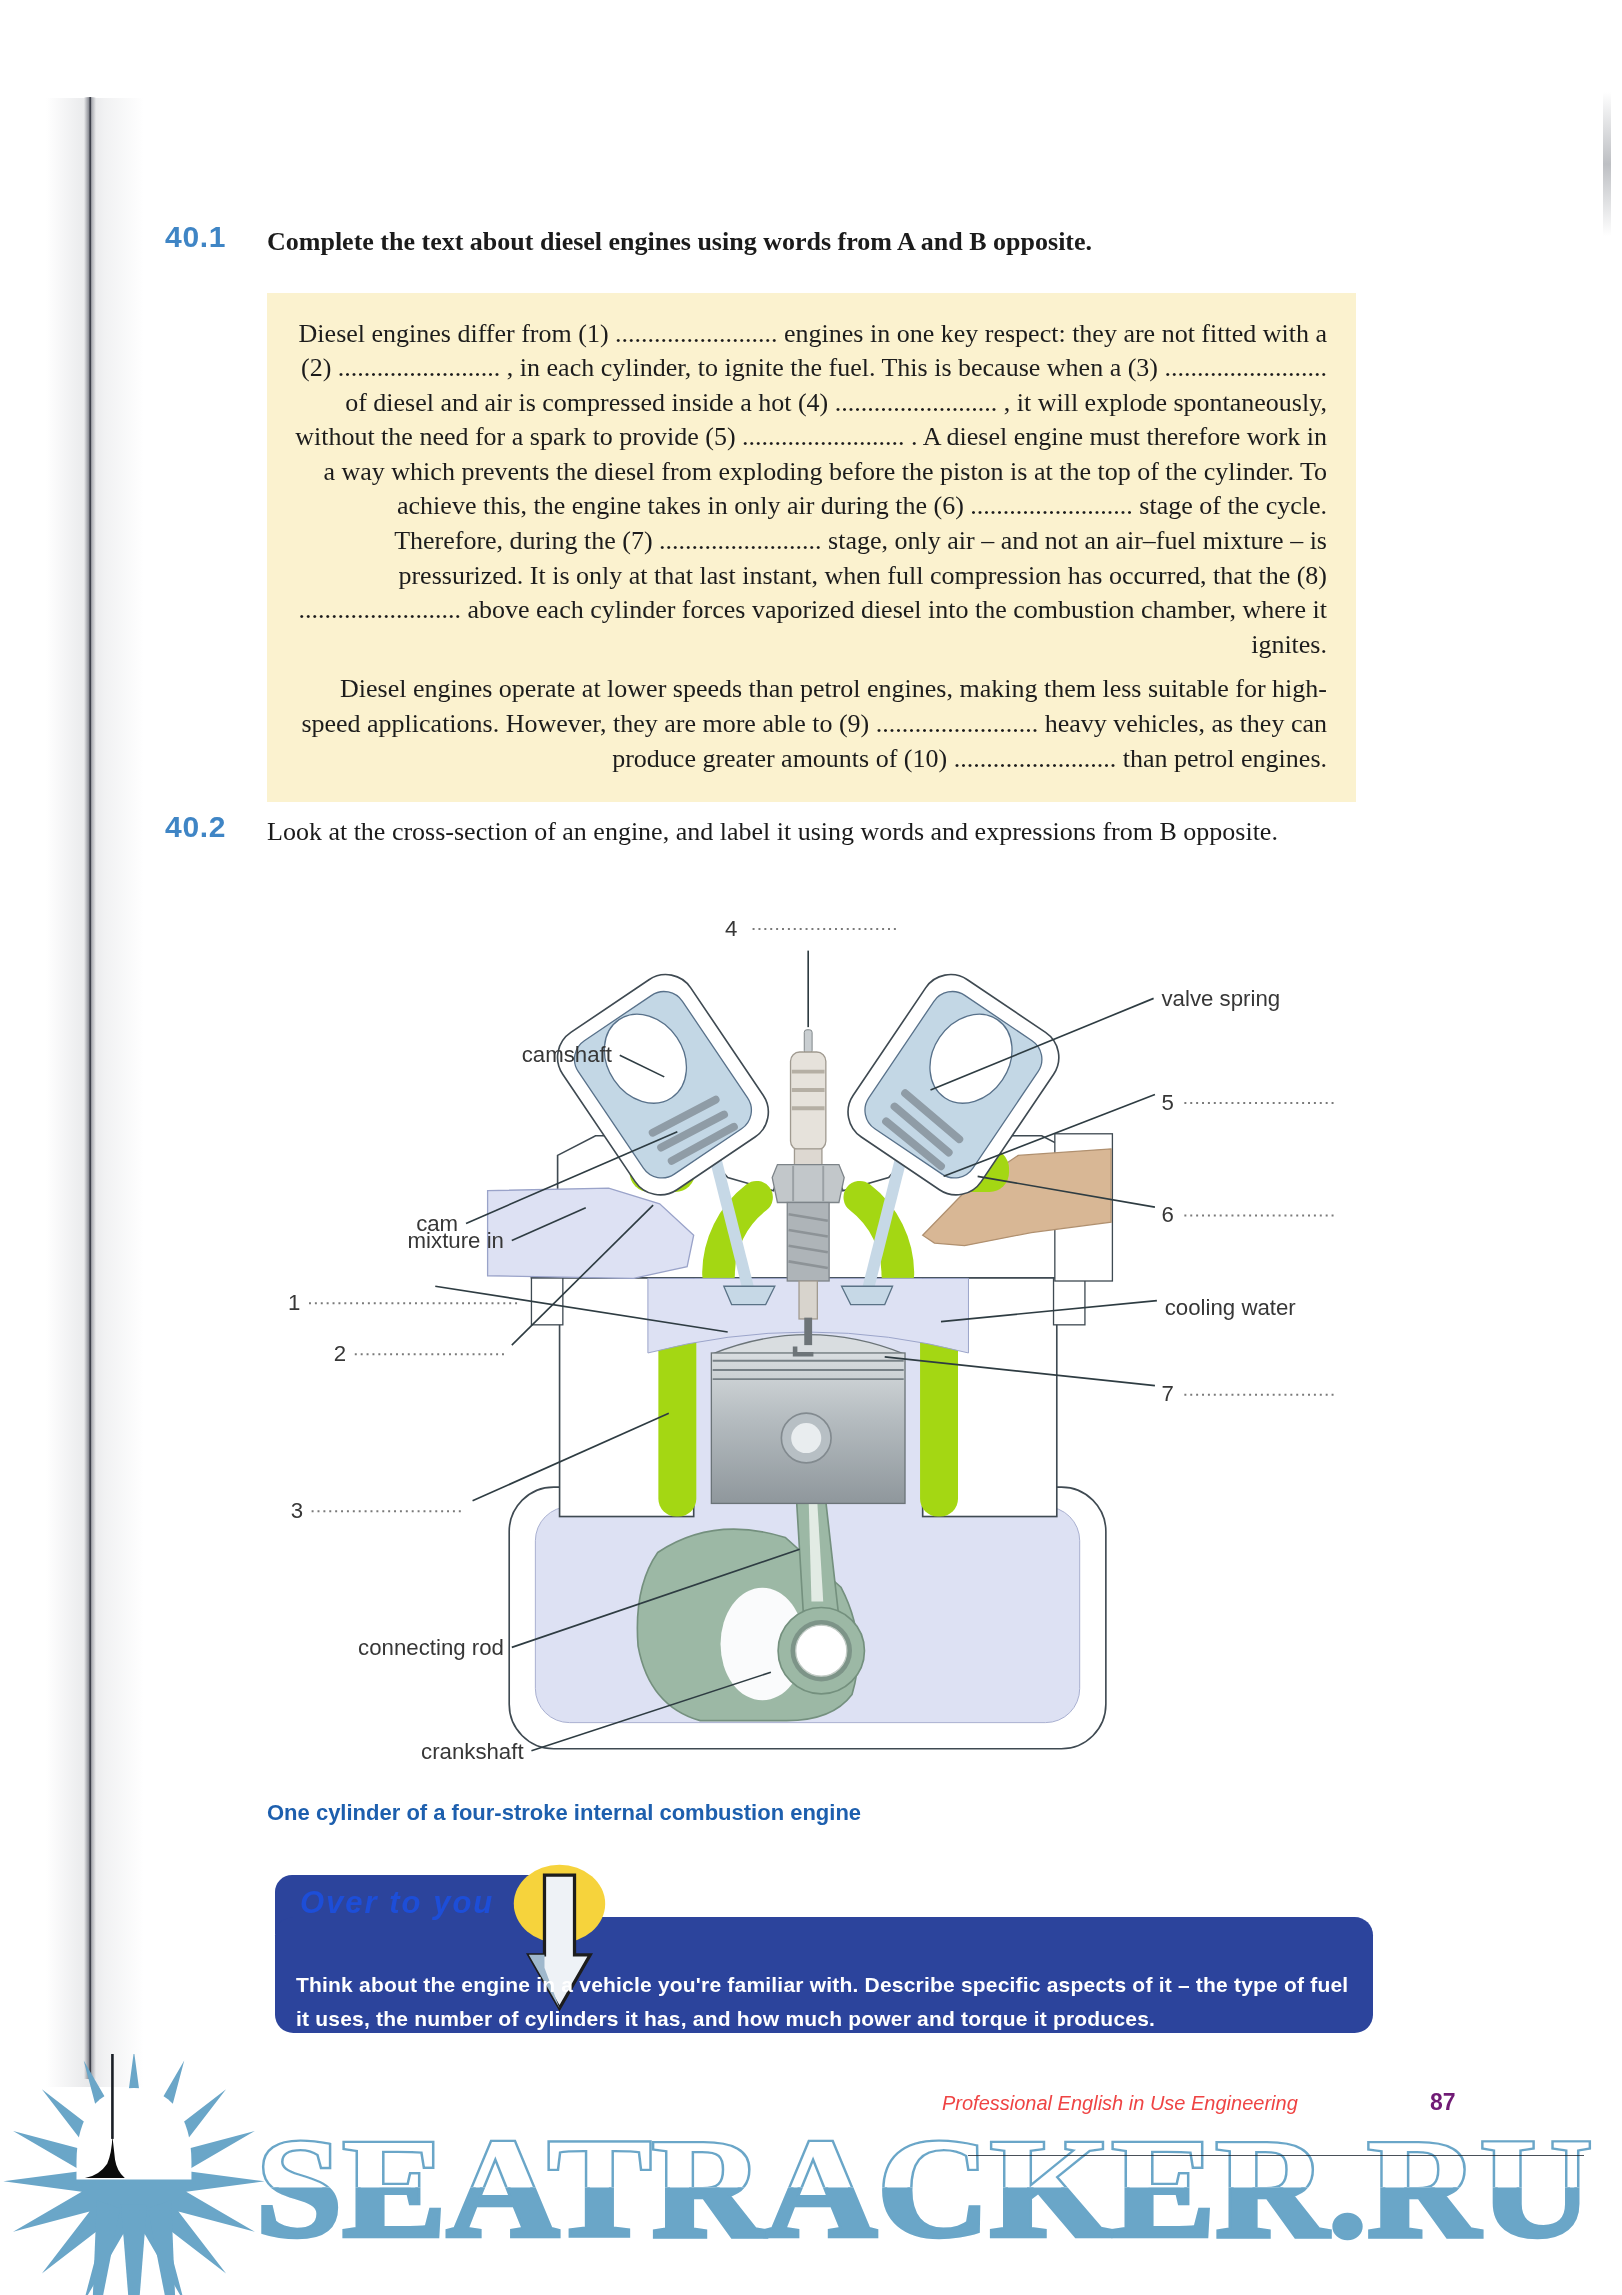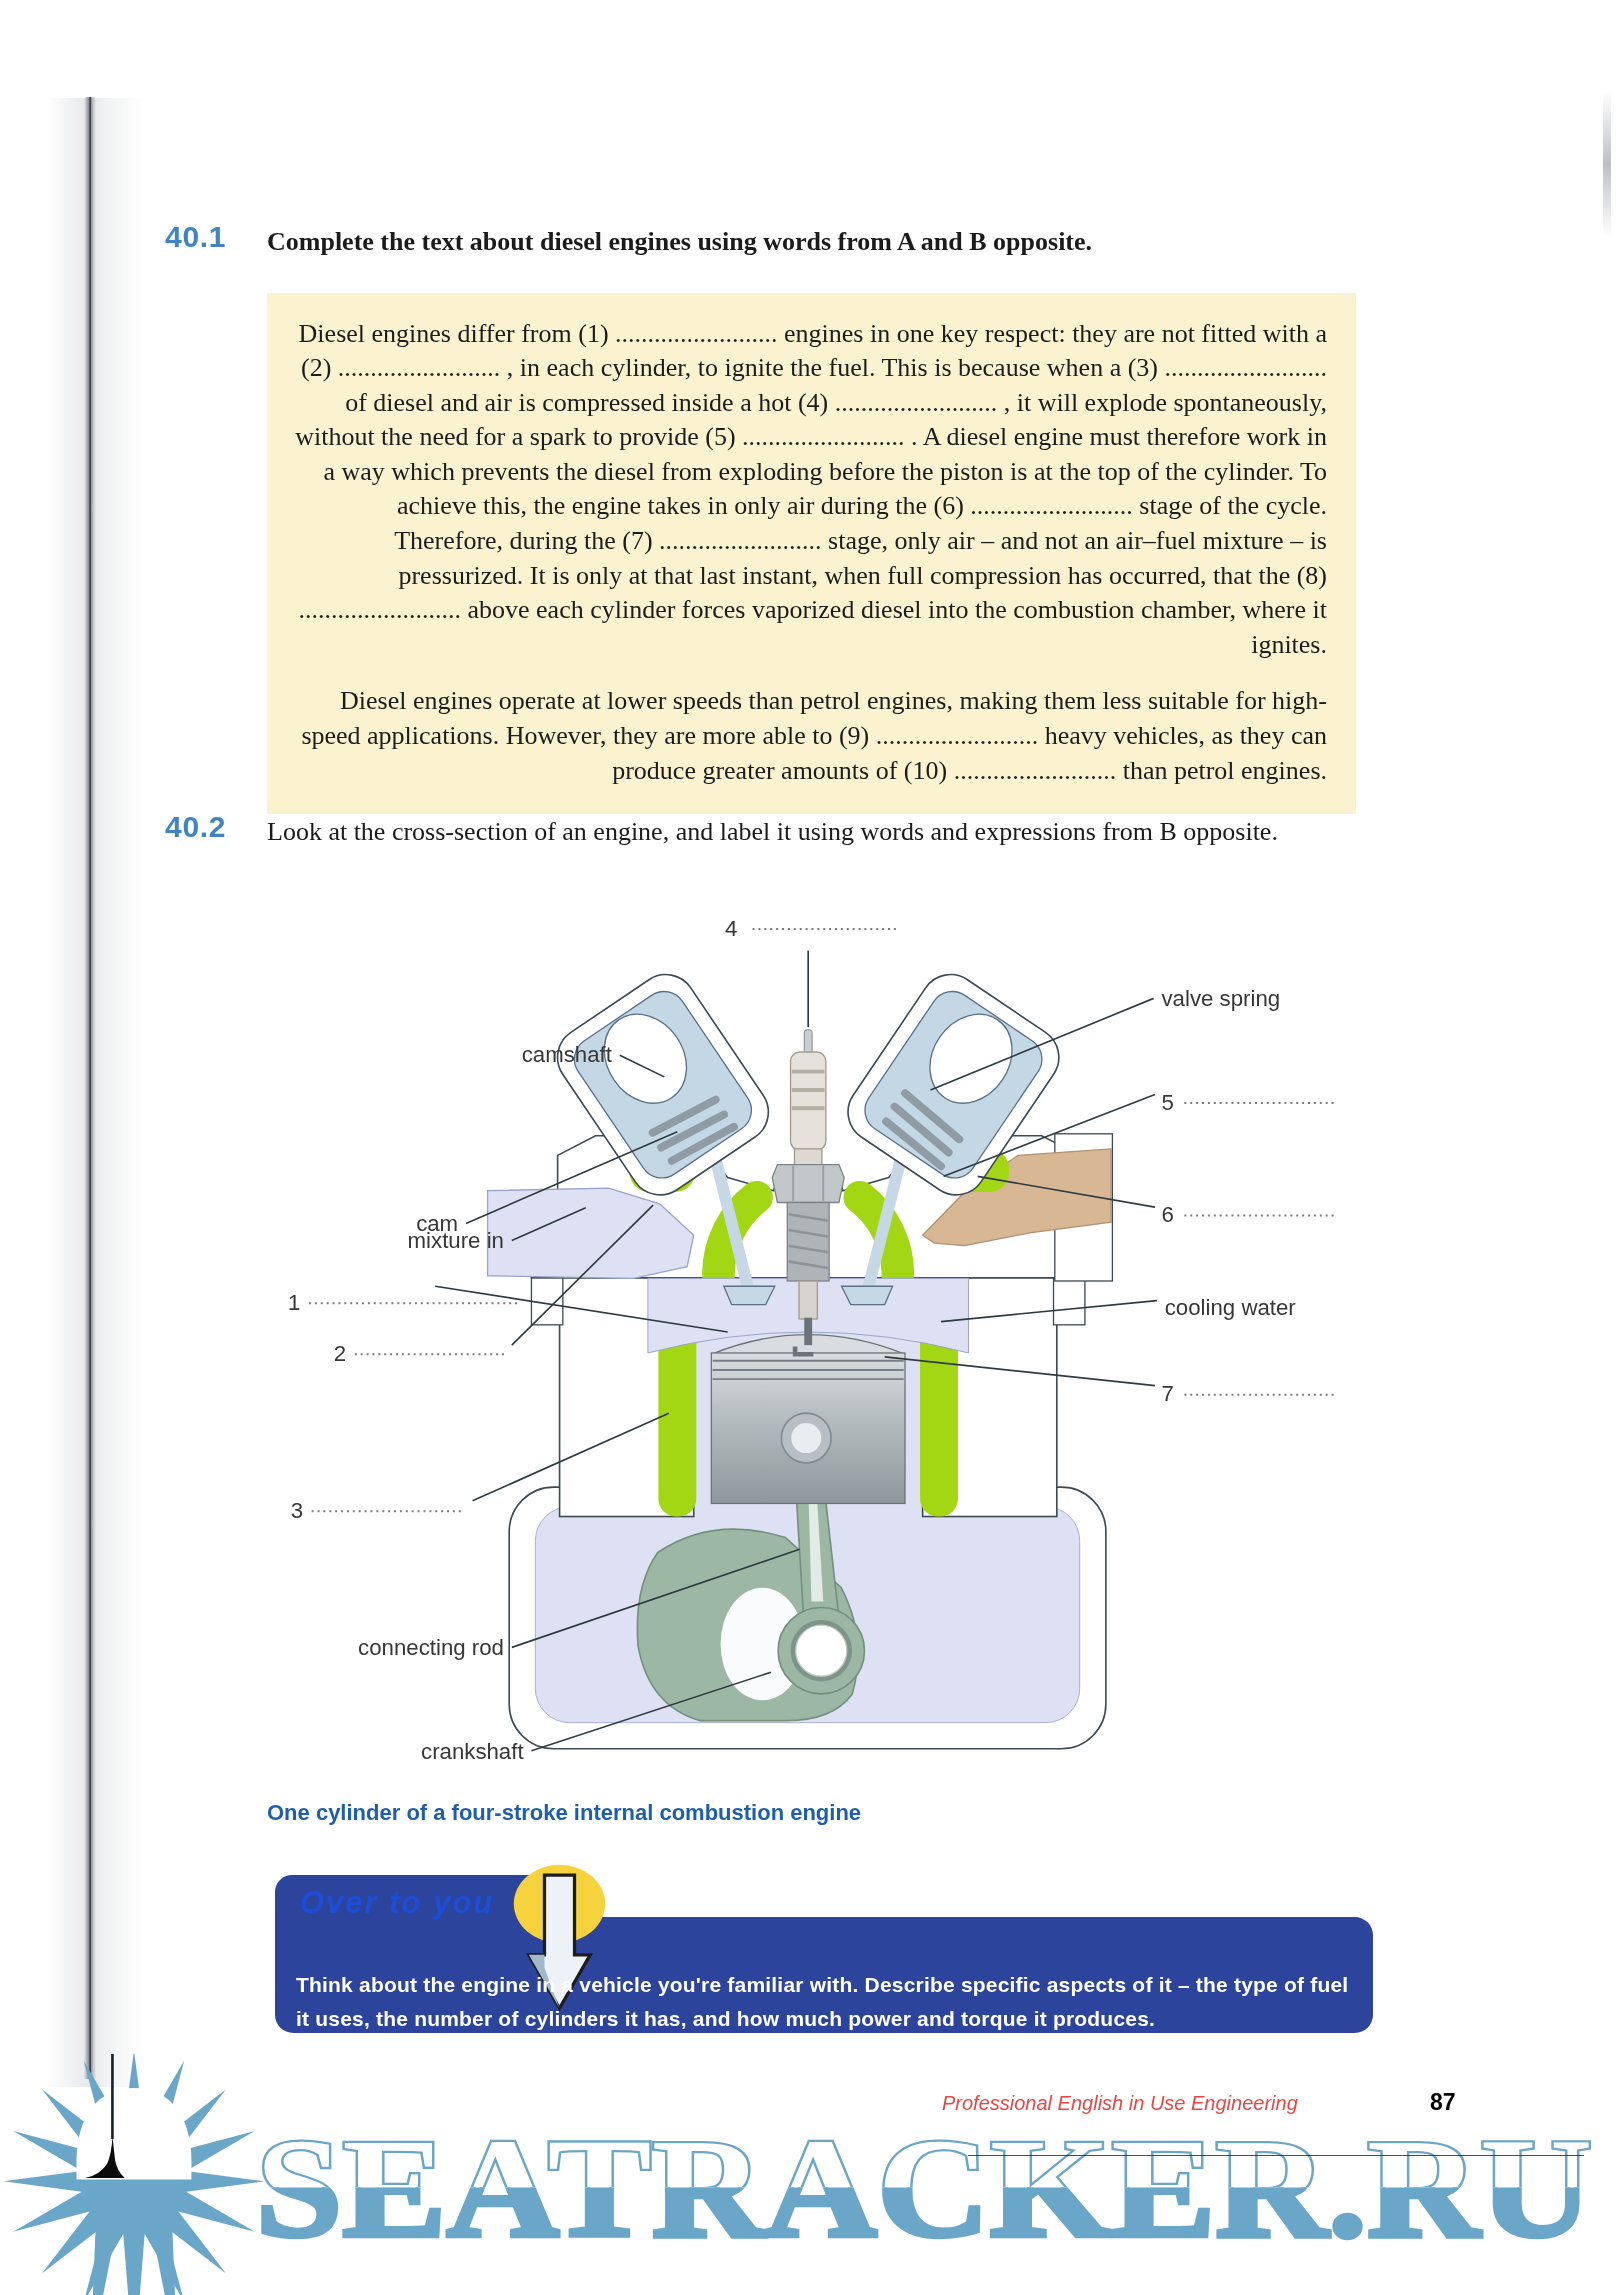--- a/index.html
+++ b/index.html
@@ -12,33 +12,33 @@
     background:linear-gradient(to right,rgba(30,34,48,0) 0%,rgba(30,34,48,.45) 40%,rgba(20,24,36,.92) 52%,rgba(30,34,48,.30) 64%,rgba(30,34,48,0) 100%);}
   .edge-mark{position:absolute;left:1603px;top:92px;width:7.9px;height:144px;
     background:linear-gradient(to bottom,rgba(90,95,105,0),rgba(90,95,105,.4),rgba(90,95,105,0));}
   
   .ex-num{position:absolute;color:#3f85c5;font-weight:bold;font-size:30px;letter-spacing:0.7px;}
   .ex-text{position:absolute;font-family:"Liberation Serif",serif;font-size:26px;color:#1b1b1b;line-height:1.35;}
   
   .cloze{position:absolute;left:267px;top:293px;width:1089px;background:#fbf2cf;
          padding:23.6px 29px 26px 27.5px;box-sizing:border-box;}
   .cloze p{margin:0;font-family:"Liberation Serif",serif;font-size:26px;line-height:1.33;color:#1c1c1c;text-align:right;}
-  .cloze p + p{margin-top:22px;}
+  .cloze p + p{margin-top:10px;}
   
   .diagram{position:absolute;left:229px;top:895px;width:1178px;height:895px;}
   .caption{position:absolute;left:267px;top:1800px;font-size:22px;font-weight:bold;color:#1d5fae;text-align:right;}
   
   .oty-tab{position:absolute;left:275px;top:1875px;width:307px;height:59px;background:#2c449c;border-radius:17px 17px 0 0;}
   .oty-main{position:absolute;left:275px;top:1917px;width:1098px;height:116px;background:#2c449c;border-radius:18.3px;}
   .oty-title{position:absolute;left:300px;top:1885px;color:#1d4ed8;font-size:31px;font-weight:bold;font-style:italic;letter-spacing:2px;}
   .oty-body{position:absolute;left:296px;top:1968px;width:1058px;color:#ffffff;font-size:21px;font-weight:bold;line-height:1.62;letter-spacing:0.2px;}
   .oty-icon{position:absolute;left:504px;top:1863px;width:111px;height:164px;}
   
   .footer-title{position:absolute;left:942px;top:2092px;font-size:20px;font-style:italic;color:#ef4444;}
-  .footer-page{position:absolute;left:1430px;top:2089px;font-size:23px;font-weight:bold;color:#000000;}
+  .footer-page{position:absolute;left:1430px;top:2089px;font-size:23px;font-weight:bold;color:#701a75;}
   
   .wm-star{position:absolute;left:0px;top:2054px;width:281px;height:241px;}
   .wm-text{position:absolute;left:247px;top:2108px;width:1354px;height:150px;}
   .wm-hairline{position:absolute;left:968px;top:2155px;width:616px;height:1.3px;background:#1b2430;opacity:.8;}
   svg text.dlabel{font-family:"Liberation Sans",sans-serif;font-size:34px;fill:#373737;}
 </style>
 </head>
 <body>
 
 <div class="page">

